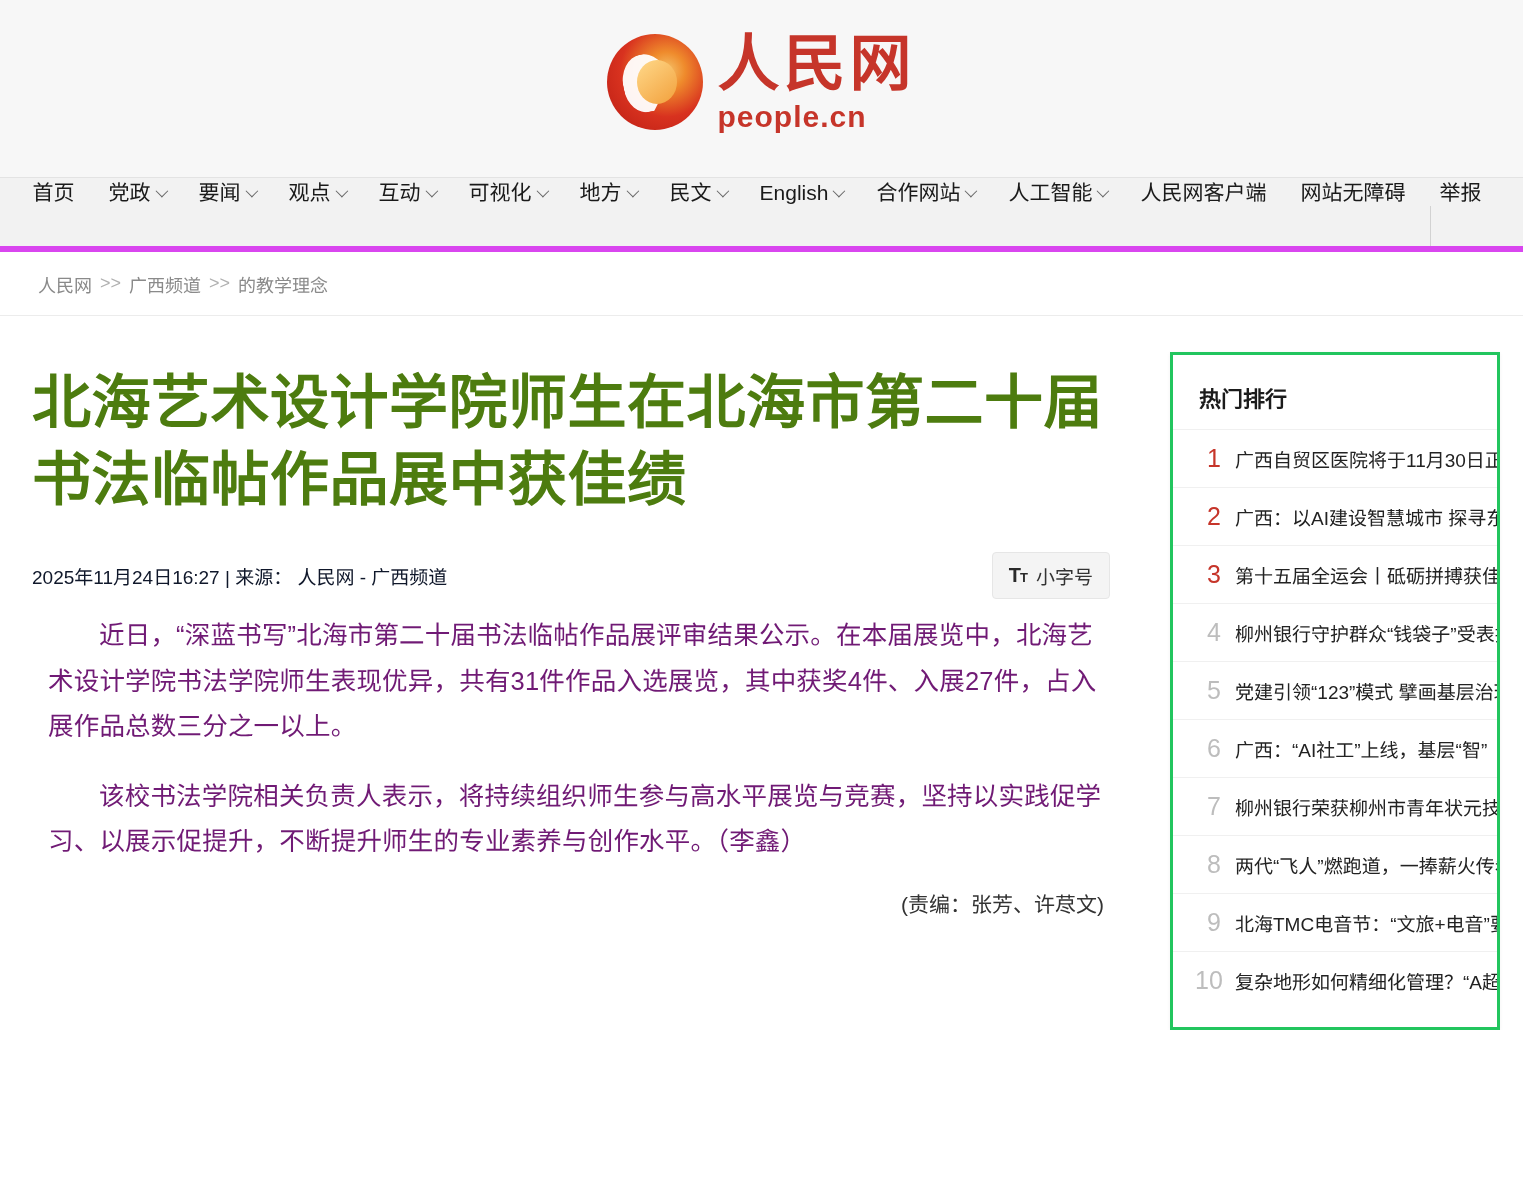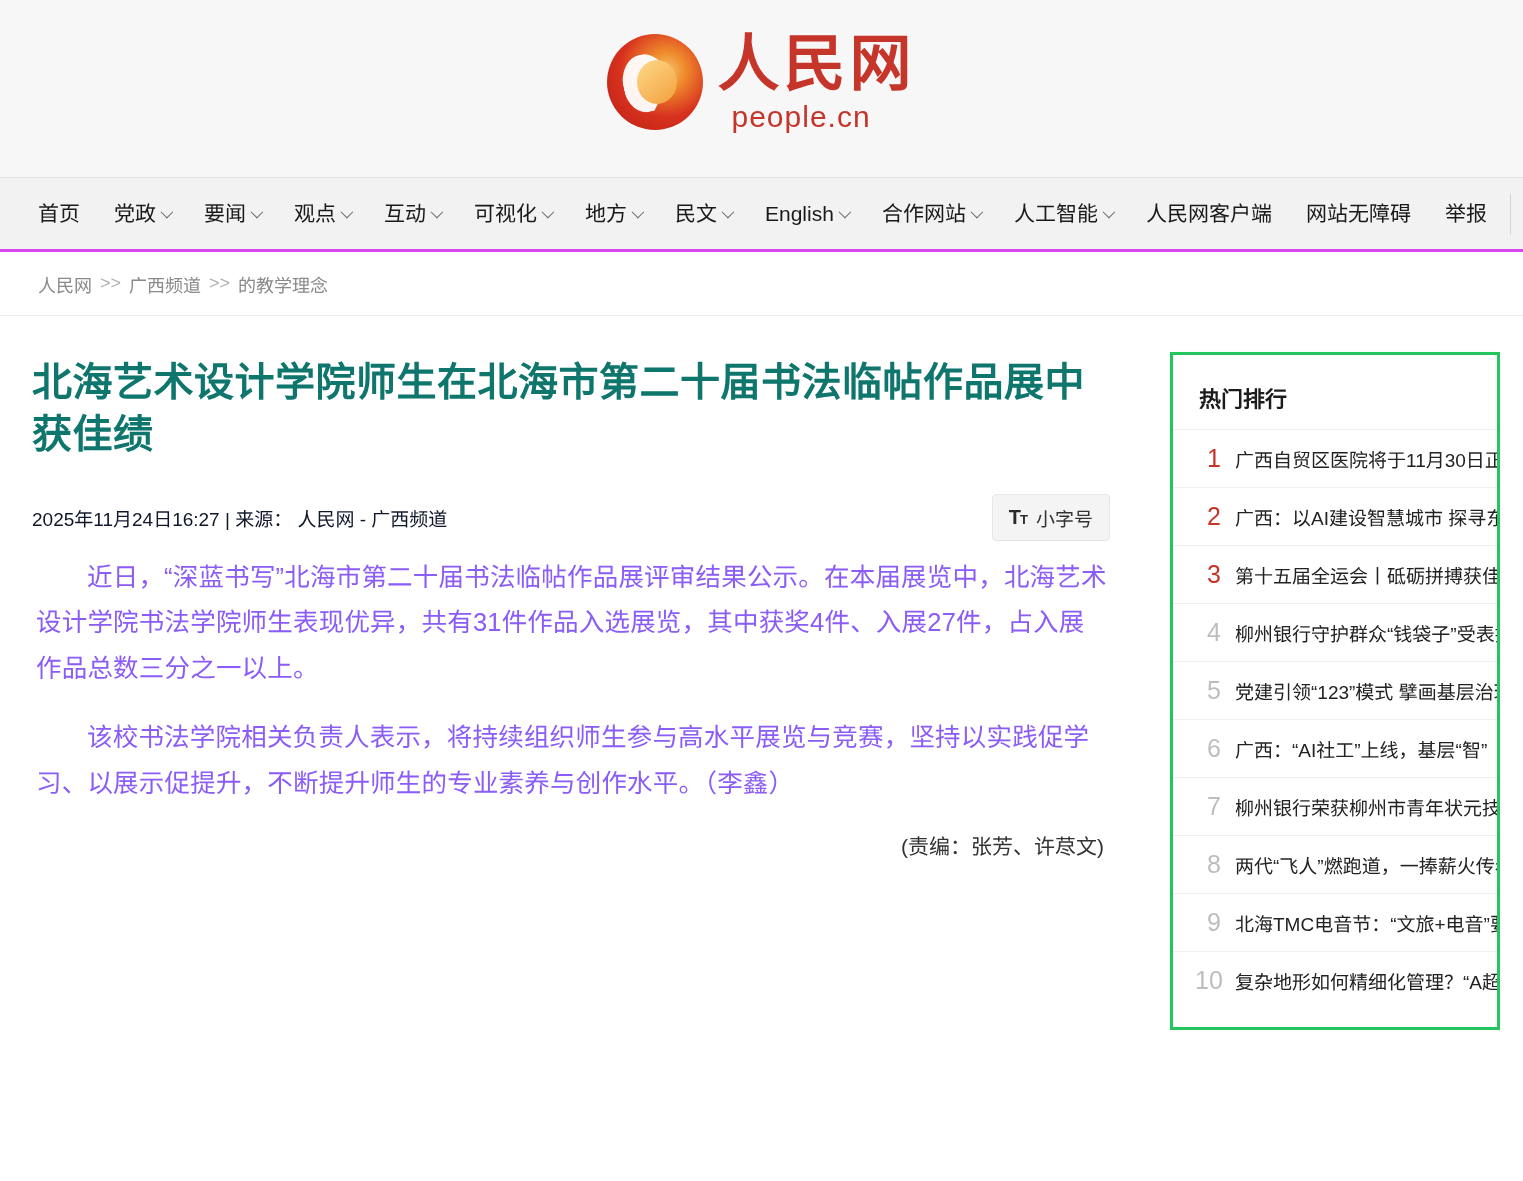--- a/index.html
+++ b/index.html
@@ -58,36 +58,37 @@
   .logo-cn {
     font-family: "DejaVu Sans", sans-serif;
     font-size: 62px;
     font-weight: 700;
     color: #c6352a;
     letter-spacing: 4px;
     line-height: 1.08;
   }
   .logo-en {
     font-size: 30px;
-    font-weight: 400;
+    font-weight: 700;
     color: #c6352a;
     letter-spacing: 1px;
     margin-top: 2px;
-    margin-left: 14px;
+    margin-left: 0;
   }
 
   
   .navbar {
     height: 74px;
     background: #f2f2f2;
-    border-bottom: 3px solid #d946ef;
+    border-bottom: 6px solid #d946ef;
     display: flex;
     align-items: center;
     padding: 0 30px;
     position: relative;
+    flex-direction: column;
   }
   .nav-items {
     display: flex;
     align-items: center;
     flex: 1 1 auto;
     gap: 0;
   }
   .nav-item {
     font-size: 21px;
     color: #1a1a1a;
@@ -145,25 +146,25 @@
     display: flex;
     align-items: flex-start;
     padding: 0 0 0 0;
   }
   .article {
     width: 1170px;
     padding: 38px 60px 0 32px;
   }
   .headline {
     font-family: "DejaVu Sans", sans-serif;
-    font-size: 40px;
+    font-size: 59px;
     line-height: 1.30;
     font-weight: 700;
-    color: #0f766e;
-    margin: 2px 0 34px 0;
+    color: #4d7c0f;
+    margin: 11px 0 34px 0;
     letter-spacing: 0.5px;
   }
   .meta-row {
     display: flex;
     align-items: center;
     justify-content: space-between;
     padding-bottom: 14px;
   }
   .meta-text {
     font-size: 19px;
@@ -185,22 +186,22 @@
   .tt-glyph {
     font-weight: 700;
     font-size: 20px;
     letter-spacing: -1px;
     color: #2a2a2a;
   }
   .tt-glyph small { font-size: 13px; }
   .body-text p {
     font-size: 25.5px;
     line-height: 1.78;
-    color: #8b5cf6;
-    margin: 0 0 24px 4px;
+    color: #701a75;
+    margin: 0 0 24px 16px;
     text-indent: 2em;
     letter-spacing: 0.2px;
   }
   .editor-line {
     font-size: 21px;
     color: #333;
     text-align: right;
     margin-top: 10px;
     padding-right: 6px;
   }

